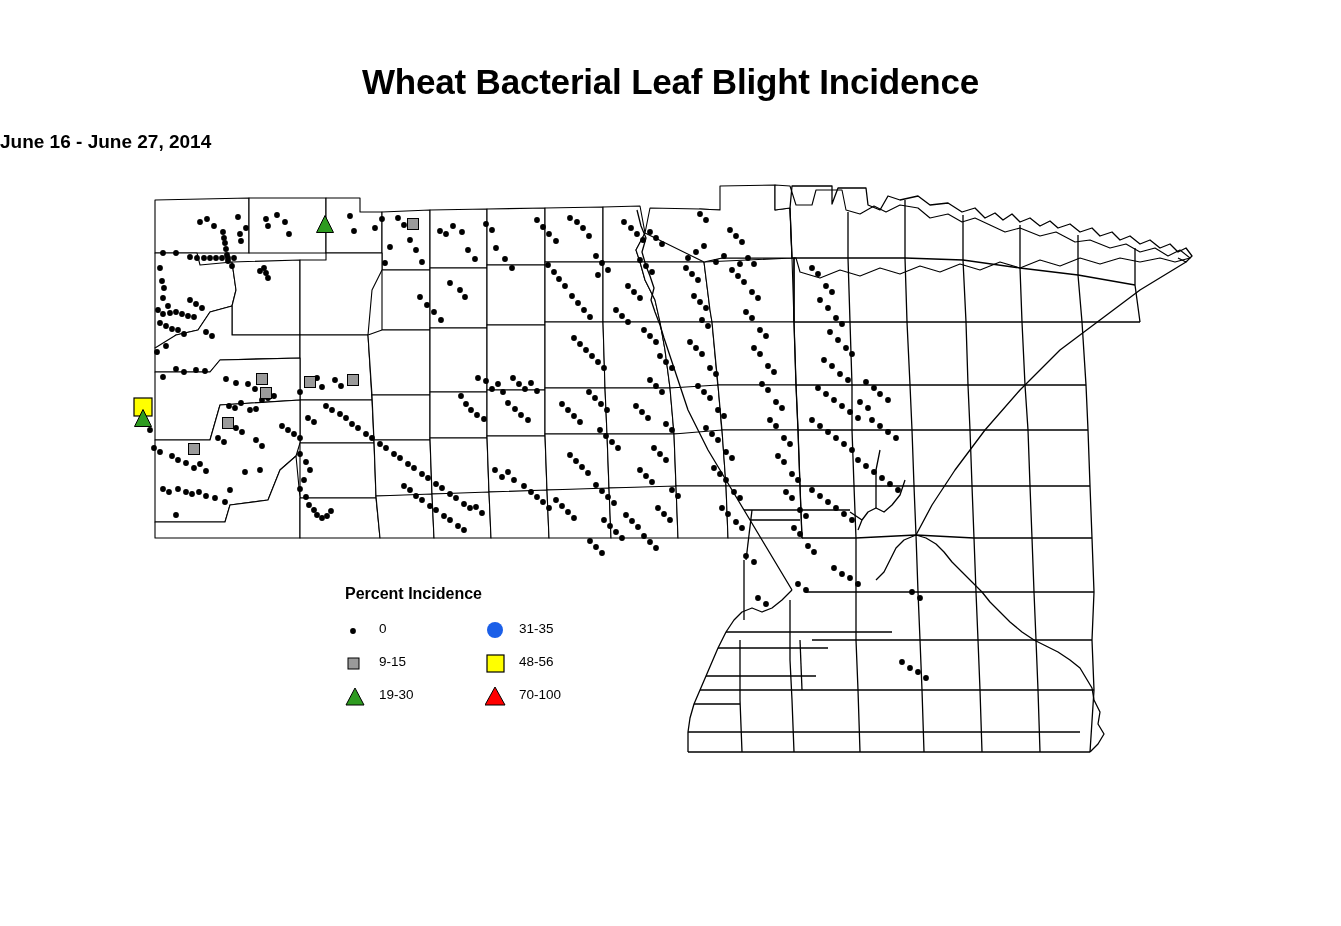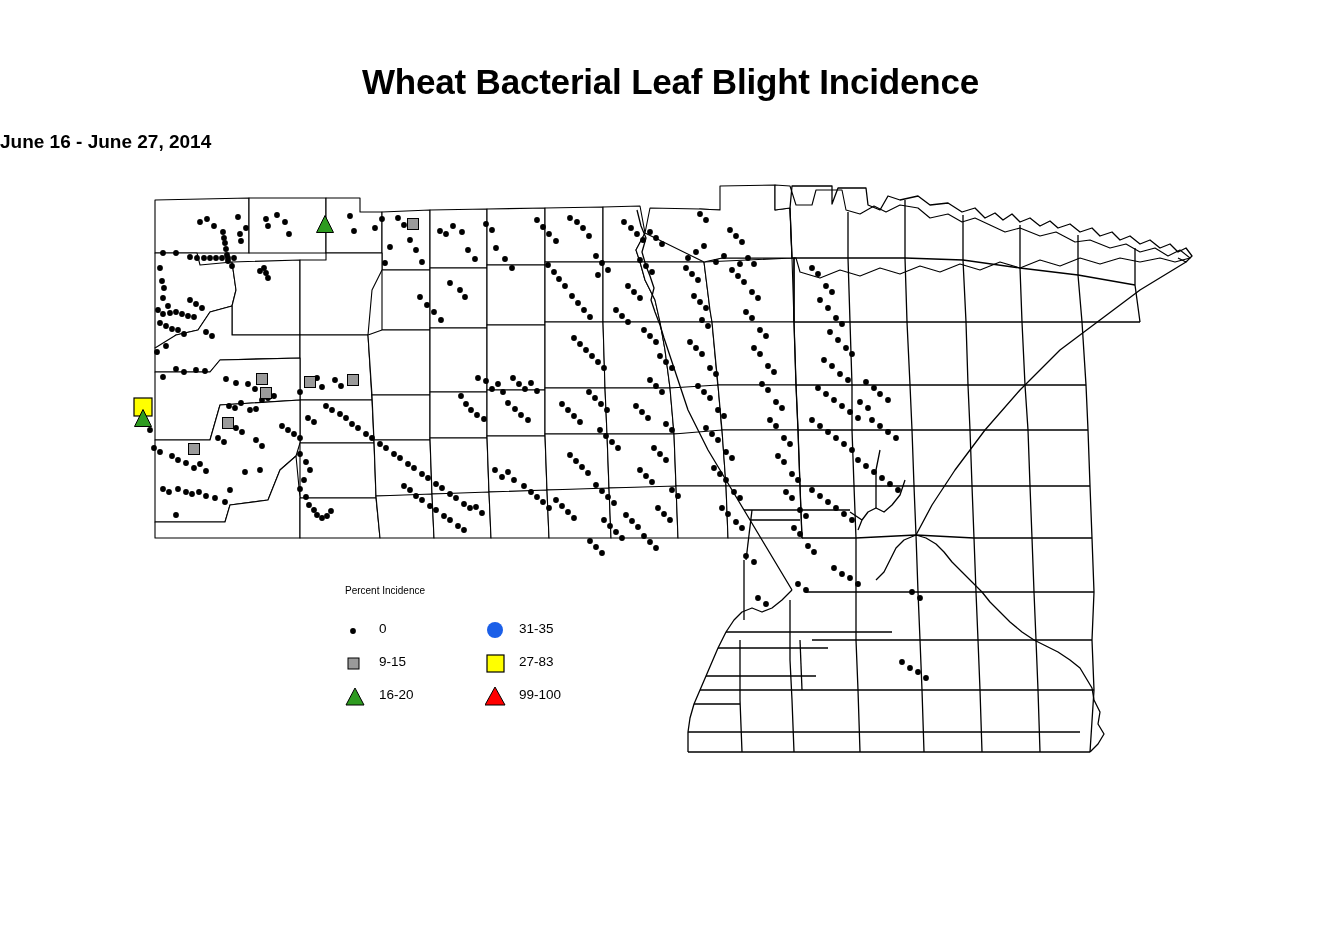--- a/index.html
+++ b/index.html
@@ -29,21 +29,21 @@
   .pt0{fill:#000000;}
   .sq-gray{fill:#9a9a9a;stroke:#000;stroke-width:1;}
   .sq-yellow{fill:#ffff00;stroke:#000;stroke-width:1.2;}
   .tri-green{fill:#2e9b20;stroke:#000;stroke-width:1;}
   .tri-red{fill:#ff0000;stroke:#000;stroke-width:1;}
   .circ-blue{fill:#1b5fe8;stroke:none;}
 
   #legend{position:absolute;left:345px;top:585px;width:260px;height:125px;}
   .legend-title{
     position:absolute;left:0;top:0;
-    font-size:10px;font-weight:normal;color:#000;white-space:nowrap;
+    font-size:16px;font-weight:bold;color:#000;white-space:nowrap;
   }
   .legend-col{position:absolute;top:33px;}
   .legend-col.left{left:0px;}
   .legend-col.right{left:140px;}
   .legend-row{position:relative;height:33px;}
   .legend-sym{
     position:absolute;left:0;top:0;width:26px;height:24px;
   }
   .legend-label{
     position:absolute;left:34px;top:3px;
@@ -697,38 +697,38 @@
         <div class="legend-row">
           <span class="legend-sym"><svg width="26" height="24" viewBox="0 0 26 24">
               <rect x="3" y="7" width="11" height="11" class="sq-gray"></rect>
             </svg></span>
           <span class="legend-label">9-15</span>
         </div>
         <div class="legend-row">
           <span class="legend-sym"><svg width="26" height="24" viewBox="0 0 26 24">
               <polygon points="10,4 19,21 1,21" class="tri-green"></polygon>
             </svg></span>
-          <span class="legend-label">16-20</span>
+          <span class="legend-label">19-30</span>
         </div>
       </div>
     <div class="legend-col right" id="legend-right">
         <div class="legend-row">
           <span class="legend-sym"><svg width="26" height="24" viewBox="0 0 26 24">
               <circle cx="10" cy="12" r="8" class="circ-blue"></circle>
             </svg></span>
           <span class="legend-label">31-35</span>
         </div>
         <div class="legend-row">
           <span class="legend-sym"><svg width="26" height="24" viewBox="0 0 26 24">
               <rect x="2" y="4" width="17" height="17" class="sq-yellow"></rect>
             </svg></span>
-          <span class="legend-label">27-83</span>
+          <span class="legend-label">48-56</span>
         </div>
         <div class="legend-row">
           <span class="legend-sym"><svg width="26" height="24" viewBox="0 0 26 24">
               <polygon points="10,3 20,21 0,21" class="tri-red"></polygon>
             </svg></span>
-          <span class="legend-label">99-100</span>
+          <span class="legend-label">70-100</span>
         </div>
       </div>
   </div>
 
 </div>
 
 </body></html>

